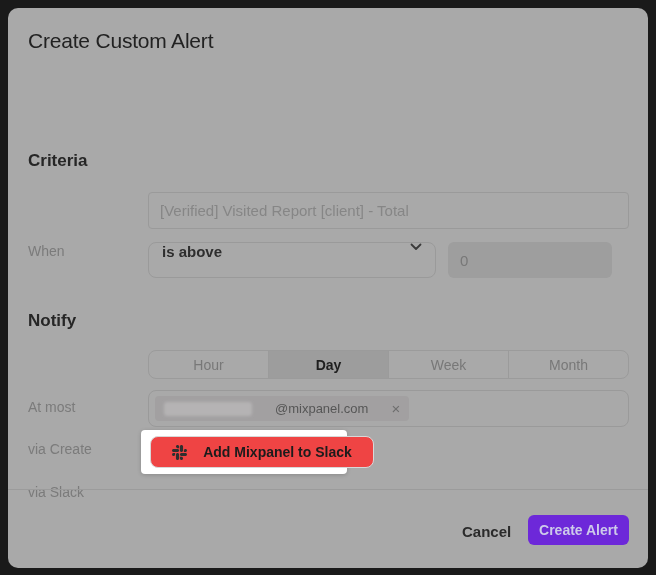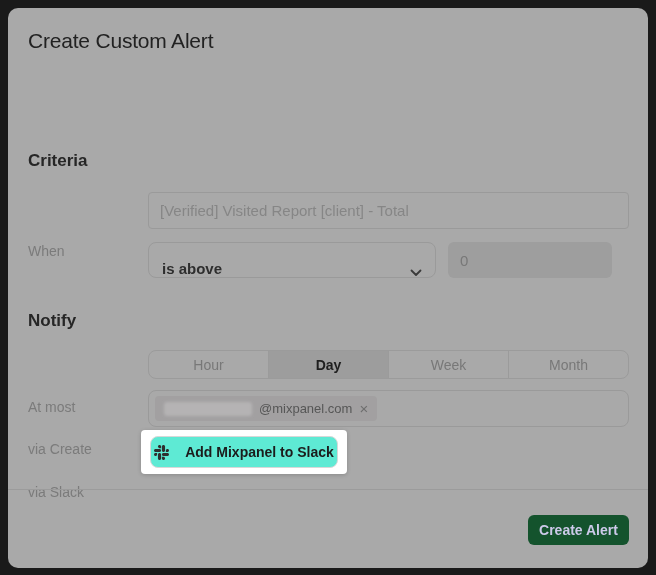--- a/index.html
+++ b/index.html
@@ -51,21 +51,21 @@
     font-family: "Liberation Sans", sans-serif;
     font-size: 15px; color: #868686;
     padding: 0 11px;
     outline: none;
   }
   .select {
     left: 140px; top: 234px; width: 288px; height: 36px;
     background: transparent;
     border: 1px solid #9a9a9a;
     border-radius: 8px;
-    display: flex; align-items: flex-end; justify-content: space-between;
+    display: flex; align-items: flex-start; justify-content: space-between;
     padding: 0 13px;
     font-size: 15px; font-weight: 600; color: #2e2e2e;
     cursor: pointer;
   }
   .threshold-input {
     left: 440px; top: 234px; width: 164px; height: 36px;
     background: #9e9e9e;
     border: none; border-radius: 6px;
     font-family: "Liberation Sans", sans-serif;
     font-size: 15px; color: #787878;
@@ -95,21 +95,21 @@
   }
 
   .email-input {
     left: 140px; top: 382px; width: 481px; height: 37px;
     border: 1px solid #9a9a9a;
     border-radius: 8px;
     display: flex; align-items: center;
     padding: 0 6px;
   }
   .email-chip {
-    display: flex; align-items: center; gap: 7px;
+    display: flex; align-items: center; gap: 23px;
     background: #a2a0a1;
     border-radius: 4px;
     height: 25px; padding: 0 9px;
   }
   .email-redacted {
     width: 88px; height: 14px;
     background: #b5b3b4;
     border-radius: 3px;
     filter: blur(1.5px);
   }
@@ -120,22 +120,22 @@
   }
 
   .spotlight {
     left: 133px; top: 422px; width: 206px; height: 44px;
     background: #ffffff;
     border-radius: 4px;
     box-shadow: 0 1px 4px rgba(0,0,0,0.18);
   }
   .slack-button {
     position: absolute; left: 9px; top: 6px;
-    width: 188px; height: 32px;
-    background: #5eead4;
+    width: 224px; height: 32px;
+    background: #ef4444;
     border: 1px solid #d8d8d8;
     border-radius: 8px;
     display: flex; align-items: center; justify-content: center; gap: 16px;
     font-family: "Liberation Sans", sans-serif;
     font-size: 14px; font-weight: 600; color: #1c1c1c;
     cursor: pointer;
   }
   .slack-icon svg { display: block; }
 
   .footer-divider {
@@ -145,21 +145,21 @@
   .cancel-button {
     left: 446px; top: 509px;
     background: none; border: none;
     font-family: "Liberation Sans", sans-serif;
     font-size: 15px; font-weight: 600; color: #2b2b2b;
     padding: 6px 8px;
     cursor: pointer;
   }
   .create-button {
     left: 520px; top: 507px; width: 101px; height: 30px;
-    background: #14532d;
+    background: #6d28d9;
     border: none; border-radius: 6px;
     font-family: "Liberation Sans", sans-serif;
     font-size: 14px; font-weight: 600; color: #cdcaea;
     display: flex; align-items: center; justify-content: center;
     cursor: pointer;
   }
   .chevron-icon { display: flex; align-items: center; }
 </style>
 </head>
 <body>
@@ -222,16 +222,17 @@
           <path d="M77.6 97c7.1 0 12.9 5.8 12.9 12.9s-5.8 12.9-12.9 12.9-12.9-5.8-12.9-12.9V97h12.9z"></path>
           <path d="M77.6 90.5c-7.1 0-12.9-5.8-12.9-12.9s5.8-12.9 12.9-12.9h32.3c7.1 0 12.9 5.8 12.9 12.9s-5.8 12.9-12.9 12.9H77.6z"></path>
         </svg>
       </span>
       <span>Add Mixpanel to Slack</span>
     </div>
   </div>
 
   <div class="abs footer-divider"></div>
 
+  <button class="abs cancel-button">Cancel</button>
 
   <button class="abs create-button">Create Alert</button>
 
 </div>
 
 </body></html>

